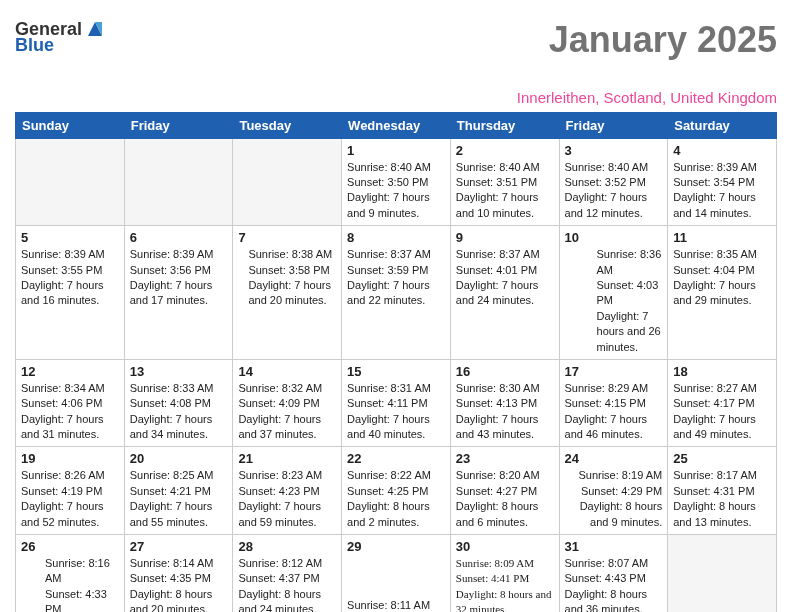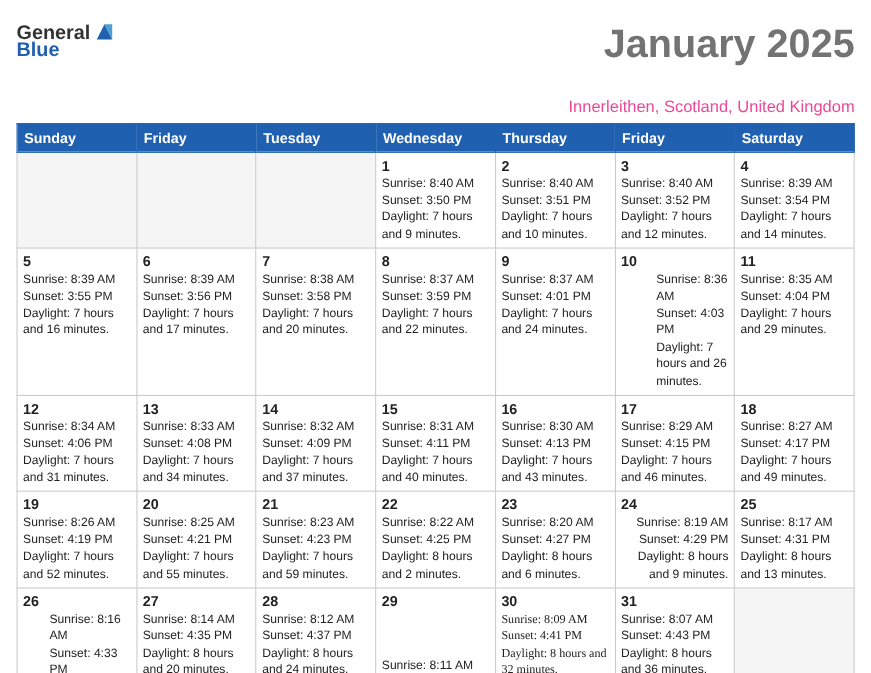--- a/index.html
+++ b/index.html
@@ -92,21 +92,21 @@
 Daylight: 7 hours and 16 minutes.</div>
           </td>
           <td>
             <div class="day-num">6</div>
             <div class="day-info" style="white-space: pre-line;">Sunrise: 8:39 AM
 Sunset: 3:56 PM
 Daylight: 7 hours and 17 minutes.</div>
           </td>
           <td>
             <div class="day-num">7</div>
-            <div class="day-info" style="white-space: pre-line;">Sunrise: 8:38 AM
+            <div class="day-info" style="white-space: pre-line; margin-left: 10px;">Sunrise: 8:38 AM
 Sunset: 3:58 PM
 Daylight: 7 hours and 20 minutes.</div>
           </td>
           <td>
             <div class="day-num">8</div>
             <div class="day-info" style="white-space: pre-line;">Sunrise: 8:37 AM
 Sunset: 3:59 PM
 Daylight: 7 hours and 22 minutes.</div>
           </td>
           <td>

